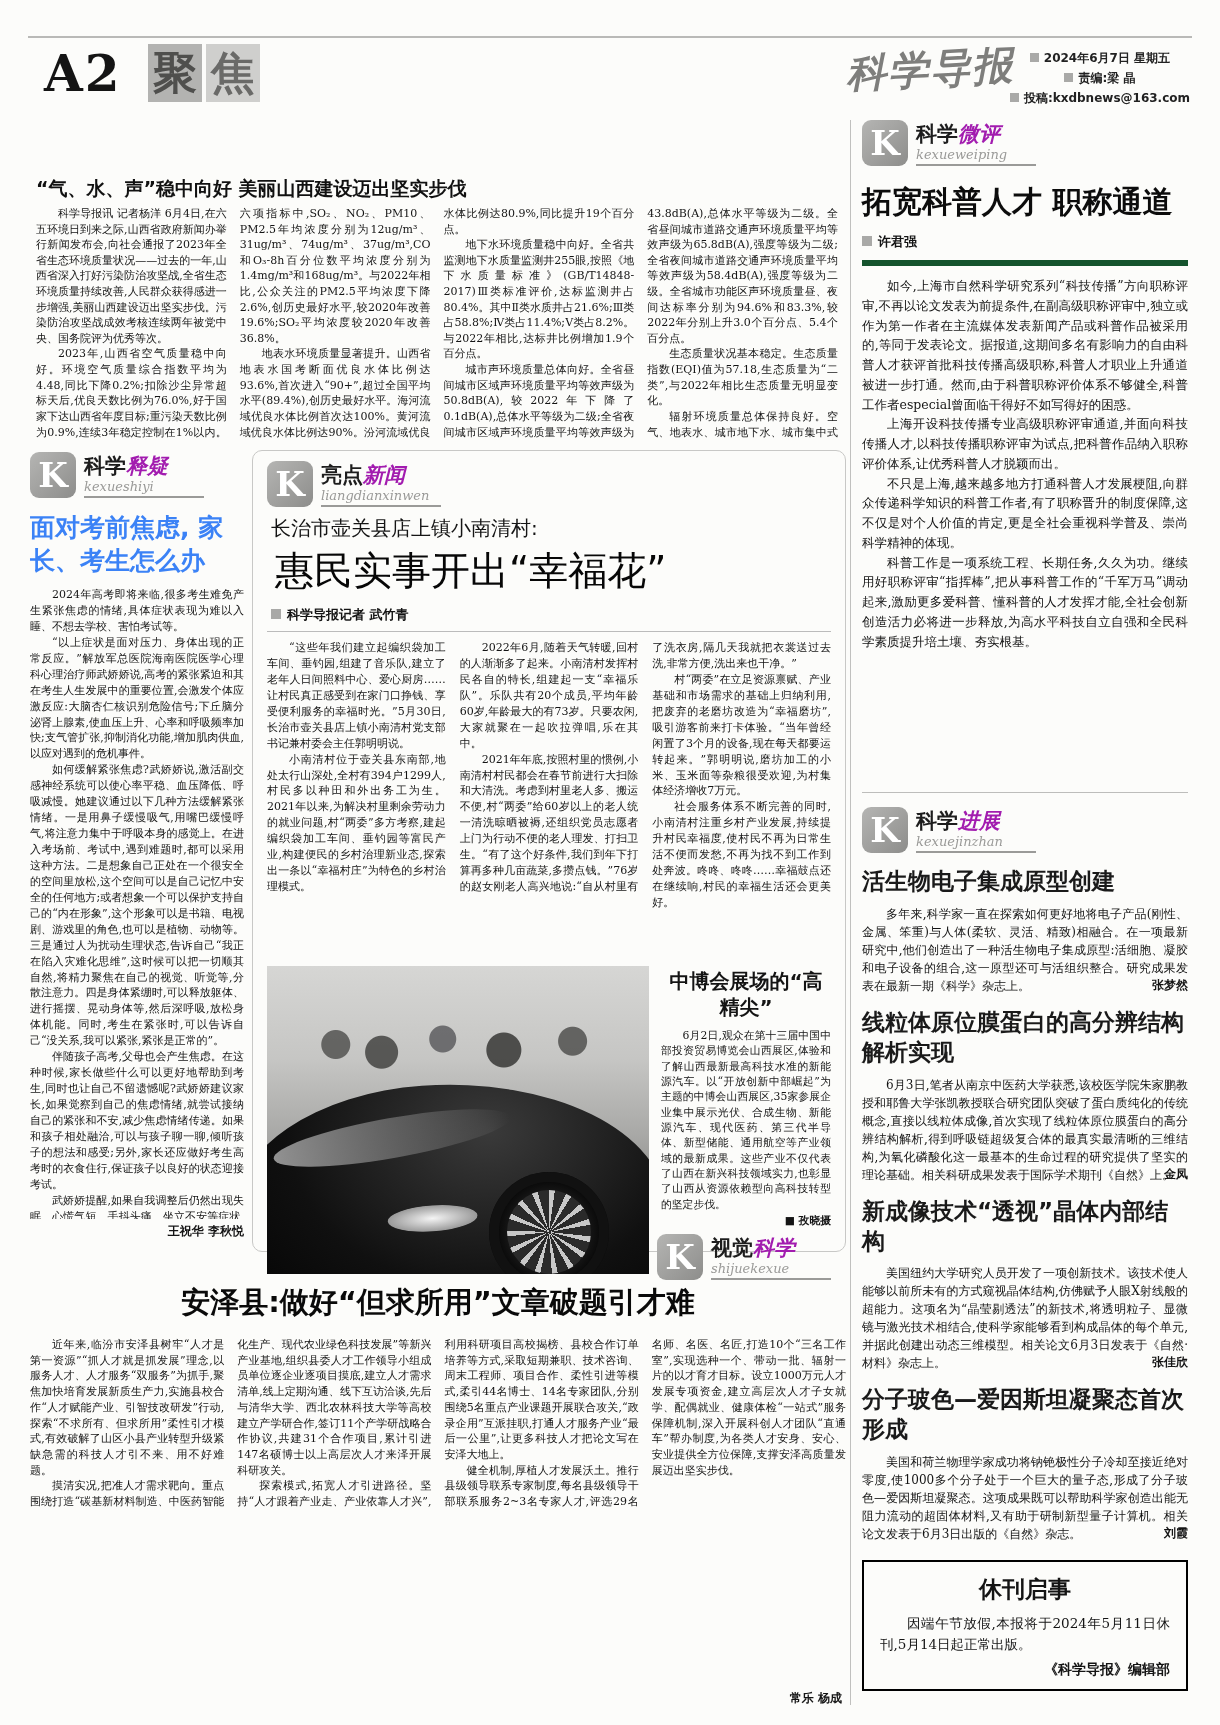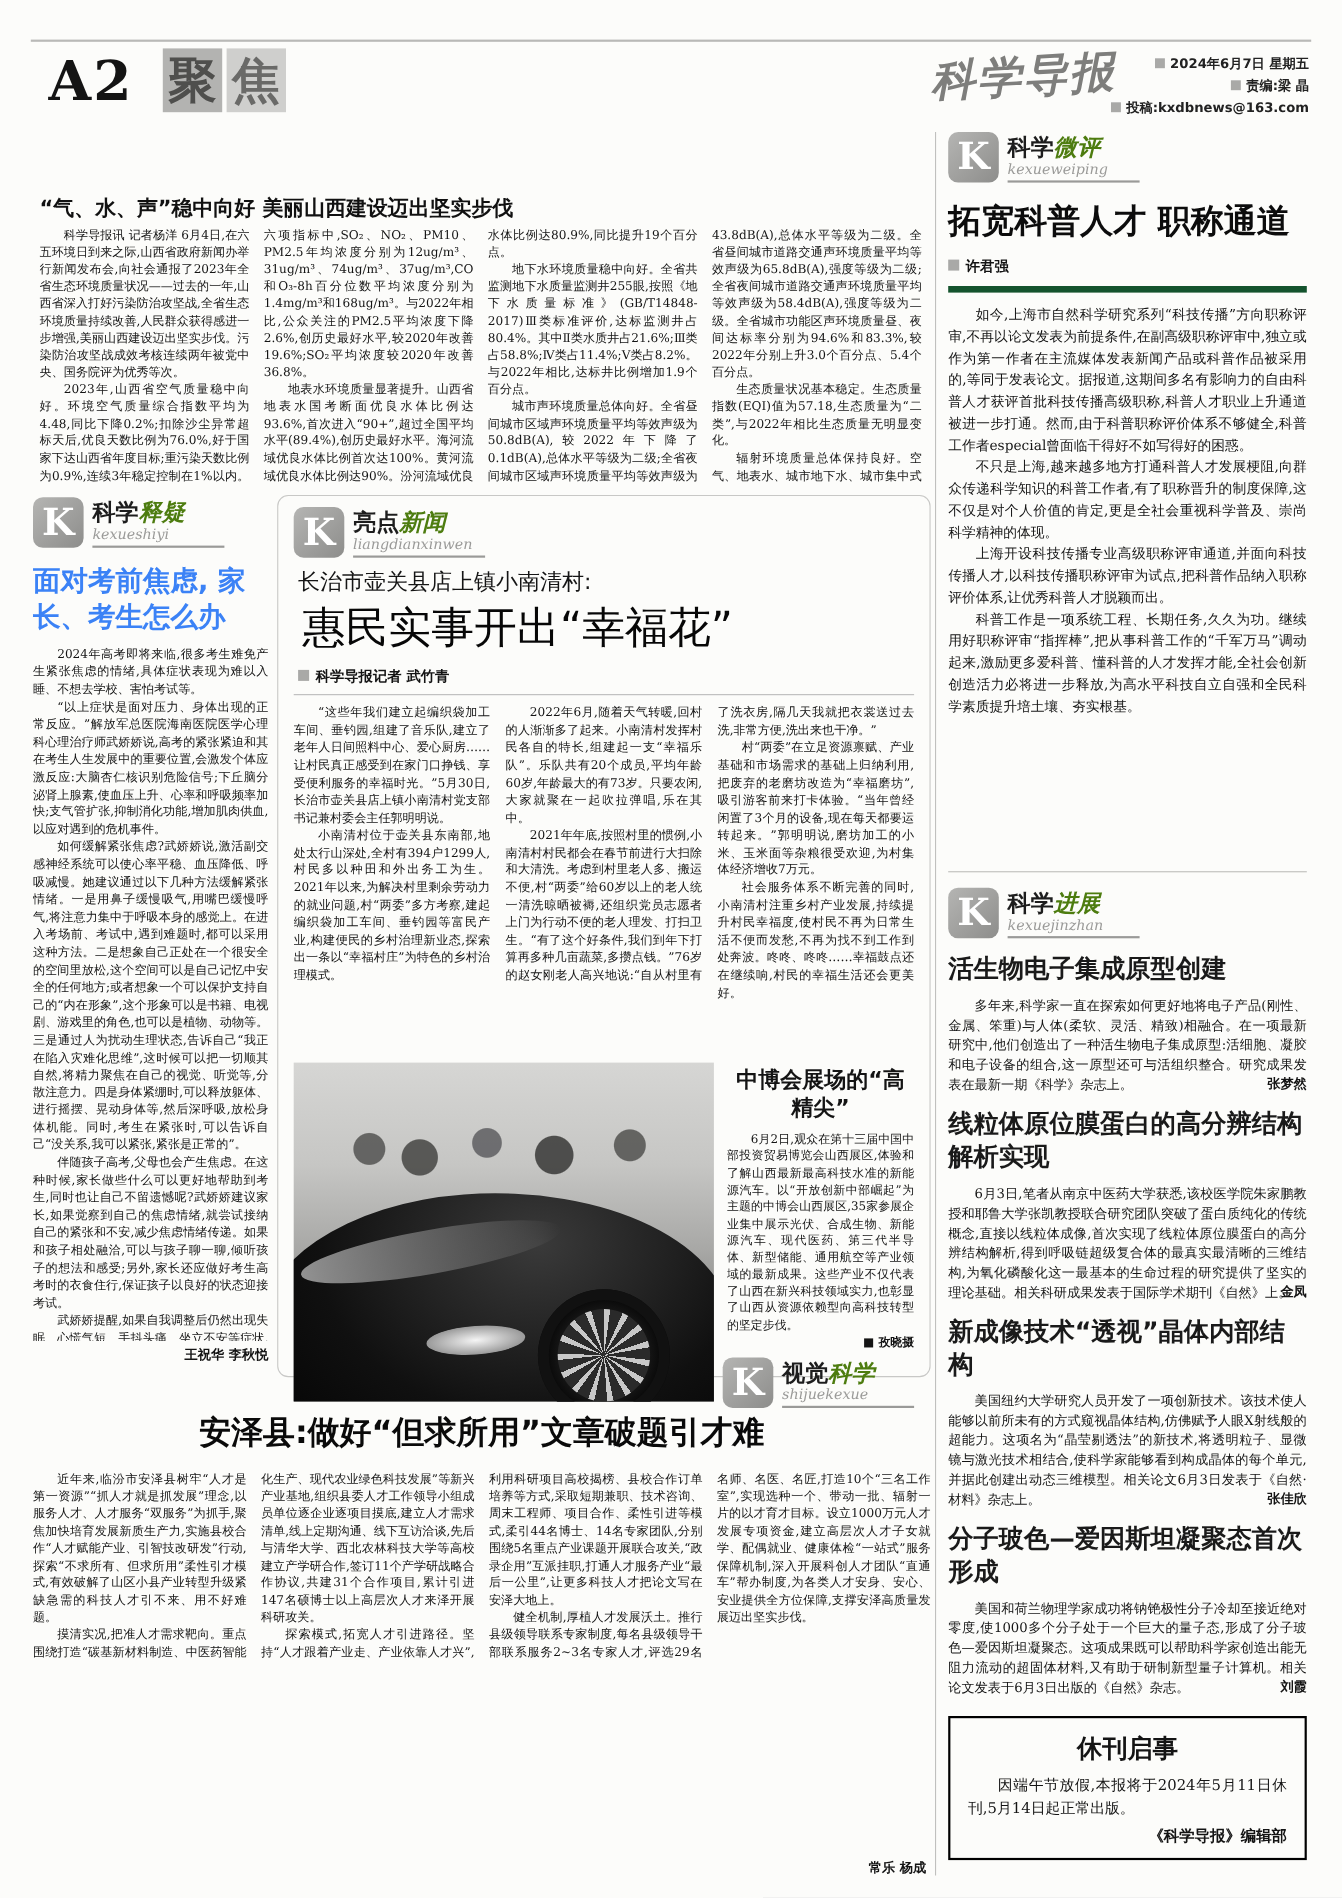--- a/index.html
+++ b/index.html
@@ -8,31 +8,31 @@
   
   .topline{position:absolute;top:36px;left:28px;width:1164px;height:2px;background:#b9b9b7;}
   .pageno{position:absolute;top:44px;left:44px;font-size:50px;font-weight:700;
           font-family:"DejaVu Serif",serif;letter-spacing:2px;}
   .focus-badge{position:absolute;top:44px;left:148px;display:flex;gap:4px;}
   .focus-badge .fchar{width:54px;height:58px;background:#b3b3b1;color:#4f4f4d;font-size:44px;
         font-weight:700;font-family:"DejaVu Serif",serif;display:flex;align-items:center;justify-content:center;}
   .focus-badge .fchar.alt{background:#cfcfcd;color:#6a6a68;}
   .brand{position:absolute;top:42px;left:846px;font-size:40px;font-weight:700;font-style:italic;
          color:#7e7e7c;font-family:"DejaVu Serif",serif;transform:rotate(-3deg);letter-spacing:2px;}
-  .mast-info{position:absolute;top:48px;right:30px;text-align:right;font-family:"DejaVu Sans","Liberation Sans",sans-serif;
+  .mast-info{position:absolute;top:48px;right:30px;text-align:center;font-family:"DejaVu Sans","Liberation Sans",sans-serif;
          font-size:12px;font-weight:700;line-height:20px;color:#222;}
   .mast-info .sq{display:inline-block;width:9px;height:9px;background:#a9a9a7;margin-right:5px;}
   
   .kbadge{display:flex;align-items:flex-start;gap:8px;}
   .kbadge .ksq{width:46px;height:46px;border-radius:9px;background:linear-gradient(135deg,#b5b5b3,#8d8d8b);
         color:#fff;font-family:"DejaVu Serif",serif;font-weight:700;font-size:34px;
         display:flex;align-items:center;justify-content:center;flex:0 0 auto;}
   .kbadge .ktxt{border-bottom:2px solid #9a9a98;padding-bottom:2px;min-width:120px;}
   .kbadge .kcn{font-family:"DejaVu Sans",sans-serif;font-size:21px;font-weight:700;color:#1d1d1d;}
-  .kbadge .kcn .script{color:#4d7c0f;font-family:"DejaVu Serif",serif;font-style:italic;font-weight:700;}
+  .kbadge .kcn .script{color:#a21caf;font-family:"DejaVu Serif",serif;font-style:italic;font-weight:700;}
   .kbadge .kpy{font-family:"DejaVu Serif",serif;font-style:italic;color:#9a9a98;font-size:13px;line-height:14px;}
   
   .mh{position:absolute;top:116px;left:36px;width:802px;font-family:"DejaVu Sans","Liberation Sans",sans-serif;
       font-size:47px;font-weight:800;letter-spacing:-1px;color:#0b0b0b;white-space:nowrap;}
   .msub{position:absolute;top:176px;left:36px;width:800px;font-family:"DejaVu Sans",sans-serif;
       font-size:19px;font-weight:700;color:#111;}
   .mbody{position:absolute;top:206px;left:36px;width:802px;height:238px;overflow:hidden;
       column-count:4;column-gap:13px;font-size:11px;line-height:1.42;text-align:justify;}
   .mbody p,.paras p{margin:0;text-indent:2em;}
   
@@ -221,22 +221,22 @@
         <div class="ksq">K</div>
         <div class="ktxt">
           <div class="kcn"><span>科学</span><span class="script">微评</span></div>
           <div class="kpy">kexueweiping</div>
         </div>
       </div>
       <div class="title">拓宽科普人才 职称通道</div>
       <div class="author"><span class="sq"></span><span>许君强</span></div>
       <div class="body paras">
           <p>如今,上海市自然科学研究系列“科技传播”方向职称评审,不再以论文发表为前提条件,在副高级职称评审中,独立或作为第一作者在主流媒体发表新闻产品或科普作品被采用的,等同于发表论文。据报道,这期间多名有影响力的自由科普人才获评首批科技传播高级职称,科普人才职业上升通道被进一步打通。然而,由于科普职称评价体系不够健全,科普工作者especial曾面临干得好不如写得好的困惑。</p>
+          <p>上海开设科技传播专业高级职称评审通道,并面向科技传播人才,以科技传播职称评审为试点,把科普作品纳入职称评价体系,让优秀科普人才脱颖而出。</p>
           <p>不只是上海,越来越多地方打通科普人才发展梗阻,向群众传递科学知识的科普工作者,有了职称晋升的制度保障,这不仅是对个人价值的肯定,更是全社会重视科学普及、崇尚科学精神的体现。</p>
-          <p>上海开设科技传播专业高级职称评审通道,并面向科技传播人才,以科技传播职称评审为试点,把科普作品纳入职称评价体系,让优秀科普人才脱颖而出。</p>
           <p>科普工作是一项系统工程、长期任务,久久为功。继续用好职称评审“指挥棒”,把从事科普工作的“千军万马”调动起来,激励更多爱科普、懂科普的人才发挥才能,全社会创新创造活力必将进一步释放,为高水平科技自立自强和全民科学素质提升培土壤、夯实根基。</p>
         </div>
     </div>
 
     <div class="sep"></div>
 
     <div class="jinzhan">
       <div class="kbadge">
         <div class="ksq">K</div>
         <div class="ktxt">

